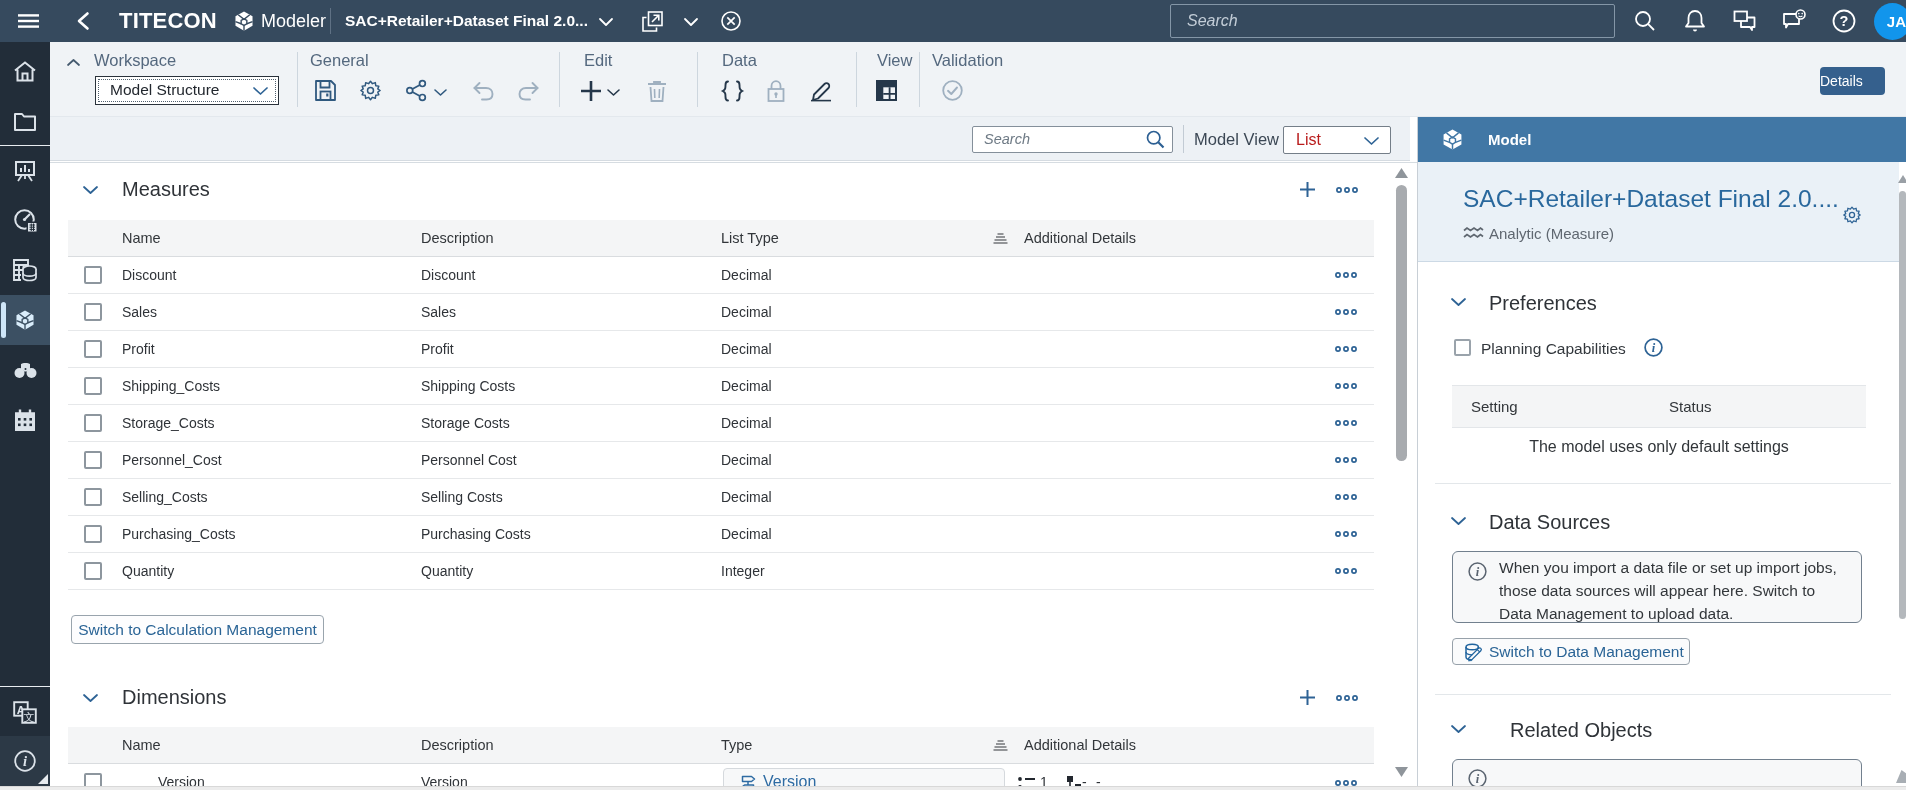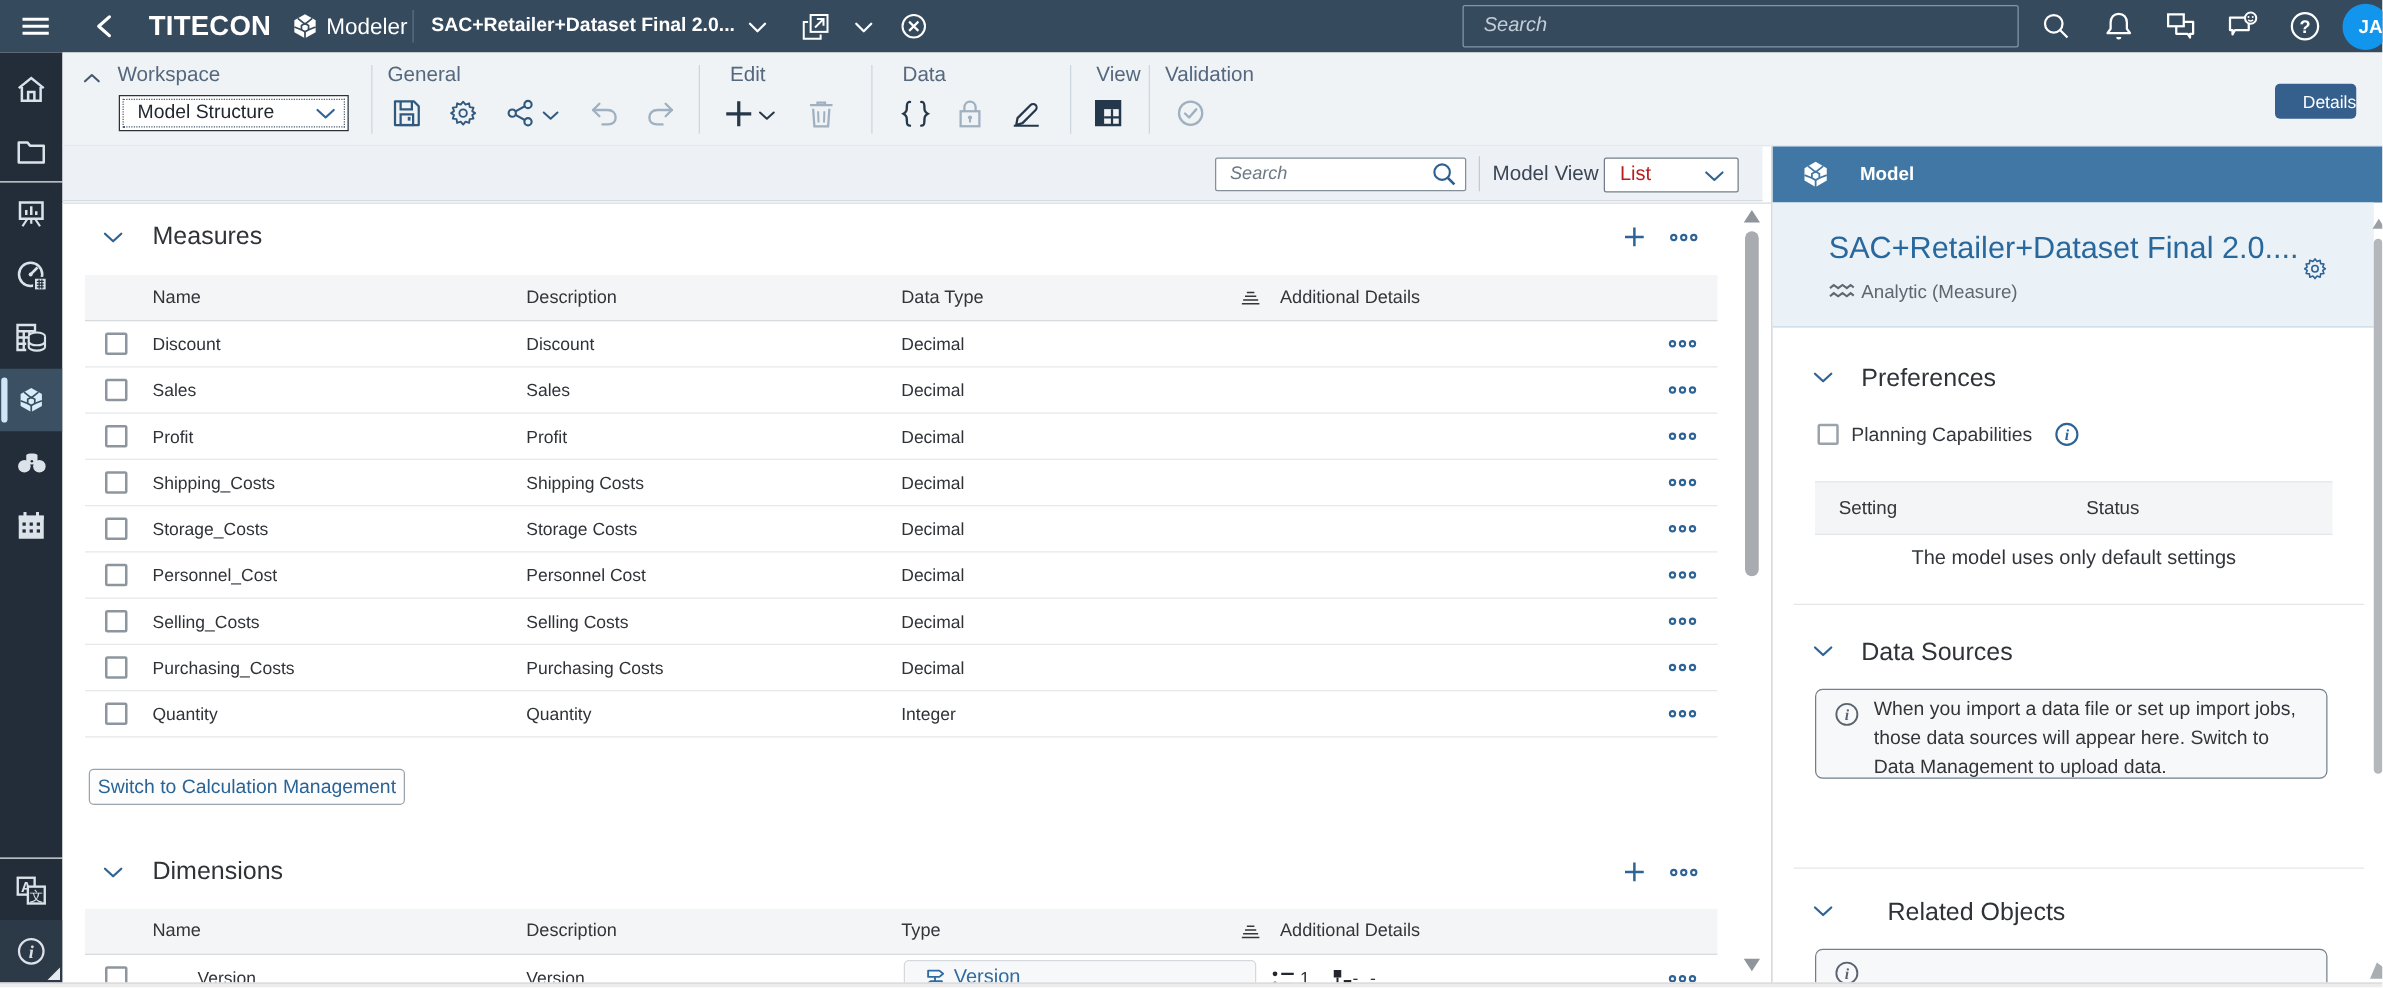--- a/index.html
+++ b/index.html
@@ -304,21 +304,21 @@
     <rect x="1" y="1" width="6.3" height="19" fill="#25374a"></rect>
     <rect x="1" y="1" width="19" height="6.3" fill="#25374a"></rect>
     <path d="M7.3,13.8 L20,13.8 M13.6,7.3 L13.6,20" stroke="#25374a" stroke-width="1.8"></path>
   </svg>
 
   <svg class="abs" style="left:892px; top:38px;" width="21" height="21" viewBox="0 0 21 21">
     <circle cx="10.5" cy="10.5" r="9.3" fill="none" stroke="#9fb0c0" stroke-width="1.8"></circle>
     <polyline points="6,10.8 9.3,14 15,7.5" fill="none" stroke="#9fb0c0" stroke-width="1.9" stroke-linecap="round" stroke-linejoin="round"></polyline>
   </svg>
 
-  <div class="abs" style="left:1770px; top:25px; width:65px; height:28px; background:#35608d; border-radius:4px; color:#fff; font-size:14px; text-align:right; line-height:28px;">Details</div>
+  <div class="abs" style="left:1770px; top:25px; width:65px; height:28px; background:#35608d; border-radius:4px; color:#fff; font-size:14px; text-align:left; line-height:28px;">Details</div>
 </div>
 
 <div id="subheader" class="abs">
   <div class="abs" style="left:922px; top:9px; width:201px; height:27px; background:#fff; border:1px solid #848f9a; border-radius:2px;"></div>
   <div class="abs" style="left:934px; top:9px; height:27px; line-height:26px; font-size:14.5px; font-style:italic; color:#6e7a85;">Search</div>
   <svg class="abs" style="left:1096px; top:13px;" width="19" height="19" viewBox="0 0 19 19">
     <circle cx="7.7" cy="7.7" r="6.2" fill="none" stroke="#2c5f93" stroke-width="1.7"></circle>
     <line x1="12.3" y1="12.3" x2="17.5" y2="17.5" stroke="#2c5f93" stroke-width="2.2"></line>
   </svg>
   <div class="abs" style="left:1133px; top:8px; width:1px; height:28px; background:#c2cbd4;"></div>
@@ -341,21 +341,21 @@
   </svg>
   <svg class="abs" style="left:1286px; top:24px;" width="22" height="6" viewBox="0 0 22 6">
     <circle cx="3" cy="3" r="2.1" fill="none" stroke="#2e6395" stroke-width="1.7"></circle>
     <circle cx="11" cy="3" r="2.1" fill="none" stroke="#2e6395" stroke-width="1.7"></circle>
     <circle cx="19" cy="3" r="2.1" fill="none" stroke="#2e6395" stroke-width="1.7"></circle>
   </svg>
 
   <div class="thead" style="top:57px;">
     <div class="th" style="left:54px;">Name</div>
     <div class="th" style="left:353px;">Description</div>
-    <div class="th" style="left:653px;">Data Type</div>
+    <div class="th" style="left:653px;">List Type</div>
     <svg class="abs" style="left:925px; top:13px;" width="15" height="11" viewBox="0 0 15 11">
       <path d="M4.5,1 L10.5,1 M3,4 L12,4 M1.5,7 L13.5,7 M0.5,10 L14.5,10" stroke="#32363a" stroke-width="1.2"></path>
     </svg>
     <div class="th" style="left:956px;">Additional Details</div>
   </div>
 
   <div class="trow" style="top:94px;">
       <div class="cbx"></div>
       <div class="td" style="left:54px;">Discount</div>
       <div class="td" style="left:353px;">Discount</div>
@@ -571,20 +571,29 @@
   </svg>
   <div class="rp-sec" style="left:71px; top:394px;">Data Sources</div>
   <div class="infobox" style="top:434px; height:72px;">
     <svg class="abs" style="left:15px; top:10px;" width="19" height="19" viewBox="0 0 19 19">
       <circle cx="9.5" cy="9.5" r="8.4" fill="none" stroke="#5a6470" stroke-width="1.5"></circle>
       <text x="9.5" y="14" text-anchor="middle" font-family="Liberation Serif" font-size="12.5" font-weight="bold" font-style="italic" fill="#5a6470">i</text>
     </svg>
     <div class="abs" style="left:46px; top:4px; width:365px; font-size:15.5px; line-height:23px; color:#32363a;">When you import a data file or set up import jobs,<br>those data sources will appear here. Switch to<br>Data Management to upload data.</div>
   </div>
 
+  <div class="abs" style="left:34px; top:521px; width:238px; height:27px; border:1px solid #97a1aa; border-radius:4px; background:#fafbfc;">
+    <svg class="abs" style="left:12px; top:4px;" width="19" height="19" viewBox="0 0 19 19">
+      <ellipse cx="7.2" cy="4" rx="6.2" ry="2.8" fill="none" stroke="#22659f" stroke-width="1.5"></ellipse>
+      <path d="M1,4 L1,14 C1,15.6 3.8,16.8 7.2,16.8 M13.4,4 L13.4,6" fill="none" stroke="#22659f" stroke-width="1.5"></path>
+      <path d="M1,9 C1,10.6 3.8,11.8 7.2,11.8" fill="none" stroke="#22659f" stroke-width="1.3"></path>
+      <path d="M5.2,16.5 L4,17.8 L3.6,15.3 L13.5,5.4 A1.6,1.6 0 0 1 15.8,7.7 L5.9,17.6 Z M12.3,6.6 L14.6,8.9" fill="none" stroke="#22659f" stroke-width="1.3" stroke-linejoin="round"></path>
+    </svg>
+    <div class="abs" style="left:36px; top:0; height:27px; line-height:25px; font-size:15.5px; color:#2a6496;">Switch to Data Management</div>
+  </div>
 
   <div class="rp-rule" style="top:577px;"></div>
 
   <svg class="abs" style="left:33px; top:608px;" width="15" height="8" viewBox="0 0 15 8">
     <polyline points="1,1 7.5,7 14,1" fill="none" stroke="#2e6395" stroke-width="1.8" stroke-linecap="round" stroke-linejoin="round"></polyline>
   </svg>
   <div class="rp-sec" style="left:71px; top:602px;margin-left:21px;">Related Objects</div>
   <div class="infobox" style="top:642px; height:60px;">
     <svg class="abs" style="left:15px; top:9px;" width="19" height="19" viewBox="0 0 19 19">
       <circle cx="9.5" cy="9.5" r="8.4" fill="none" stroke="#5a6470" stroke-width="1.5"></circle>

